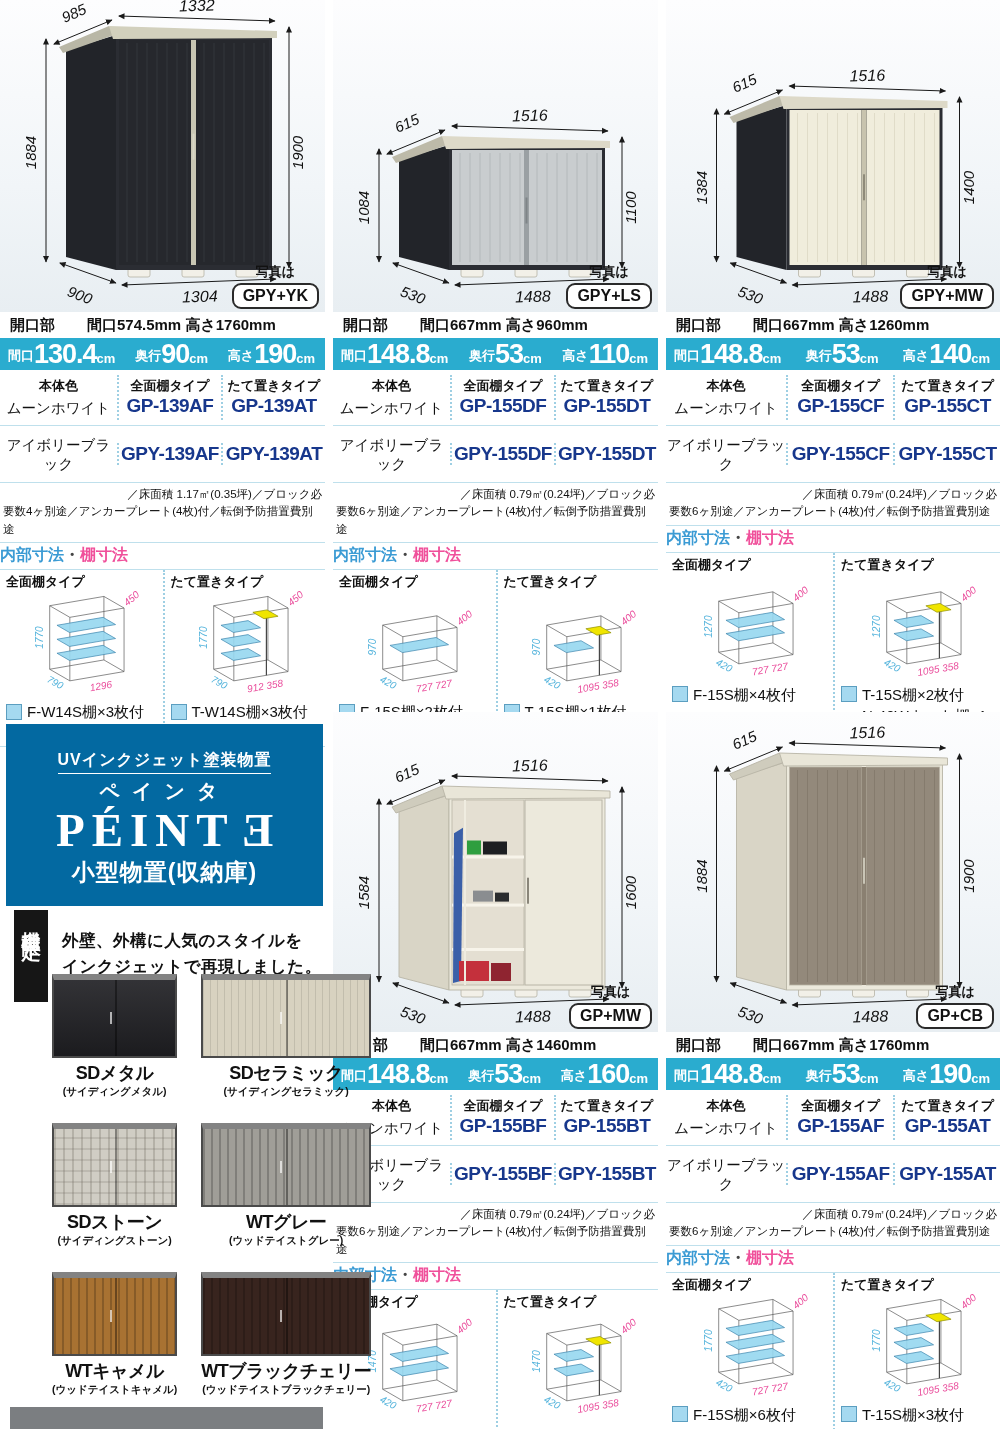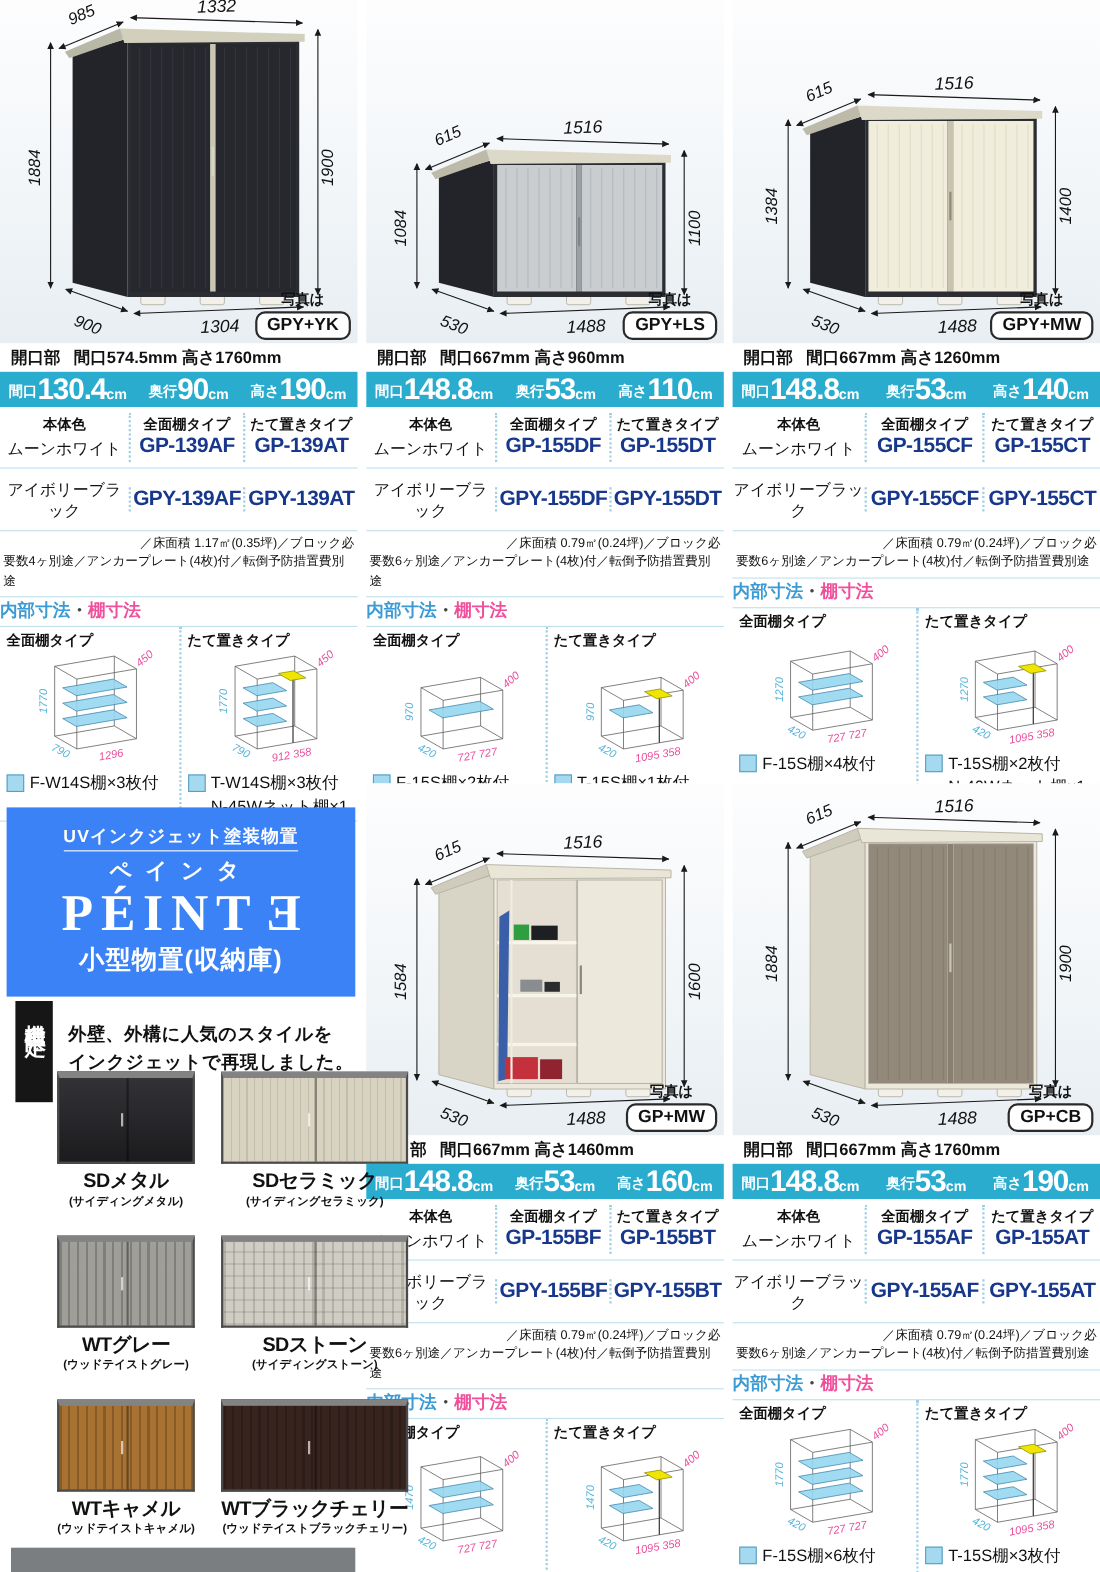--- a/index.html
+++ b/index.html
@@ -14,21 +14,21 @@
   #peinte-col{position:absolute;left:0;top:712px;width:325px;}
 
   
   .shed-area{height:312px;position:relative;background:linear-gradient(180deg,#fdfdfe 0%,#f1f5f8 60%,#e8eef2 100%);}
   .shed-area.tall{height:320px;}
   .shed-svg{width:100%;height:100%;display:block;}
   .photo-tag{position:absolute;right:6px;bottom:3px;text-align:center;}
   .photo-label{font-size:13px;font-weight:bold;color:#111;}
   .photo-code{border:2px solid #2a2a2a;border-radius:9px;background:#fff;padding:2px 9px;font-size:16px;font-weight:bold;margin-top:2px;color:#111;}
 
-  .opening-row{height:26px;display:flex;align-items:center;gap:12px;padding-left:10px;font-weight:bold;font-size:15px;white-space:nowrap;}
+  .opening-row{height:26px;display:flex;align-items:center;gap:32px;padding-left:10px;font-weight:bold;font-size:15px;white-space:nowrap;}
 
   .bar{height:30px;background:#2aaccf;display:flex;align-items:flex-end;justify-content:space-between;padding:0 10px 2px 8px;color:#fff;}
   .bgrp{display:flex;align-items:flex-end;}
   .bk{font-size:13px;font-weight:bold;padding-bottom:3px;margin-top:16px;}
   .bv{font-size:27px;font-weight:bold;line-height:1;letter-spacing:-1px;}
   .bu{font-size:13px;font-weight:bold;padding-bottom:2px;}
 
   .spec{padding:5px 0 6px;}
   .spec-row{display:flex;}
   .c1{width:36%;box-sizing:border-box;}
@@ -54,21 +54,21 @@
   .dia-r{border-left:2px dotted #9ecfe3;}
   .dia-title{font-size:13px;font-weight:bold;}
   .int-svg{width:150px;height:110px;display:block;margin:0 auto;}
   .legend{font-size:15px;}
   .leg{display:flex;align-items:center;gap:5px;line-height:1.45;}
   .sq{width:14px;height:14px;display:inline-block;flex:0 0 auto;}
   .sq.blue{background:#a5d9f0;border:1px solid #5b9ec0;}
   .sq.yellow{background:#f3ea00;border:1px solid #9a9a00;}
 
   
-  .pbox{background:#3b82f6;margin:22px 2px 0 6px;height:156px;text-align:center;color:#fff;padding-top:16px;box-sizing:content-box;}
+  .pbox{background:#0369a1;margin:12px 2px 0 6px;height:156px;text-align:center;color:#fff;padding-top:26px;box-sizing:content-box;}
   .ptag{display:inline-block;font-size:16px;font-weight:bold;border-bottom:1px solid #fff;padding-bottom:2px;letter-spacing:1px;}
   .pkana{font-size:20px;font-weight:bold;letter-spacing:12px;margin-top:4px;}
   .plogo{font-family:"Liberation Serif","DejaVu Serif",serif;font-size:47px;font-weight:bold;letter-spacing:7px;line-height:1.05;margin-top:1px;}
   .flip{display:inline-block;transform:scaleX(-1);}
   .psub{font-size:23px;font-weight:bold;letter-spacing:1px;margin-top:2px;}
   .pintro{position:relative;padding:22px 0 0 62px;height:58px;box-sizing:border-box;}
   .limited{position:absolute;left:14px;top:4px;background:#161616;color:#fff;writing-mode:vertical-rl;text-orientation:upright;font-size:19px;font-weight:bold;padding:7px 4px;letter-spacing:3px;height:78px;}
   .introtext{font-size:16.5px;font-weight:bold;line-height:1.55;letter-spacing:0.5px;}
   .swgrid{display:grid;grid-template-columns:1fr 1fr;column-gap:40px;row-gap:7px;padding:10px 44px 0 52px;gap:24px;}
   .swatch{margin:0;text-align:center;}
@@ -947,28 +947,28 @@
         <div class="sw-img tex-metal" style="background-color: rgb(35, 35, 39);"></div>
         <div class="sw-name">SDメタル</div>
         <div class="sw-sub">(サイディングメタル)</div>
       </figure>
       <figure class="swatch">
         <div class="sw-img tex-ceramic" style="background-color: rgb(216, 210, 192);"></div>
         <div class="sw-name">SDセラミック</div>
         <div class="sw-sub">(サイディングセラミック)</div>
       </figure>
       <figure class="swatch">
+        <div class="sw-img tex-stone" style="background-color: rgb(208, 205, 196);"></div>
+        <div class="sw-name">SDストーン</div>
+        <div class="sw-sub">(サイディングストーン)</div>
+      </figure>
+      <figure class="swatch">
         <div class="sw-img tex-wood" style="background-color: rgb(160, 158, 152);"></div>
         <div class="sw-name">WTグレー</div>
         <div class="sw-sub">(ウッドテイストグレー)</div>
-      </figure>
-      <figure class="swatch">
-        <div class="sw-img tex-stone" style="background-color: rgb(208, 205, 196);"></div>
-        <div class="sw-name">SDストーン</div>
-        <div class="sw-sub">(サイディングストーン)</div>
       </figure>
       <figure class="swatch">
         <div class="sw-img tex-wood" style="background-color: rgb(168, 114, 50);"></div>
         <div class="sw-name">WTキャメル</div>
         <div class="sw-sub">(ウッドテイストキャメル)</div>
       </figure>
       <figure class="swatch">
         <div class="sw-img tex-wood" style="background-color: rgb(56, 36, 30);"></div>
         <div class="sw-name">WTブラックチェリー</div>
         <div class="sw-sub">(ウッドテイストブラックチェリー)</div>

